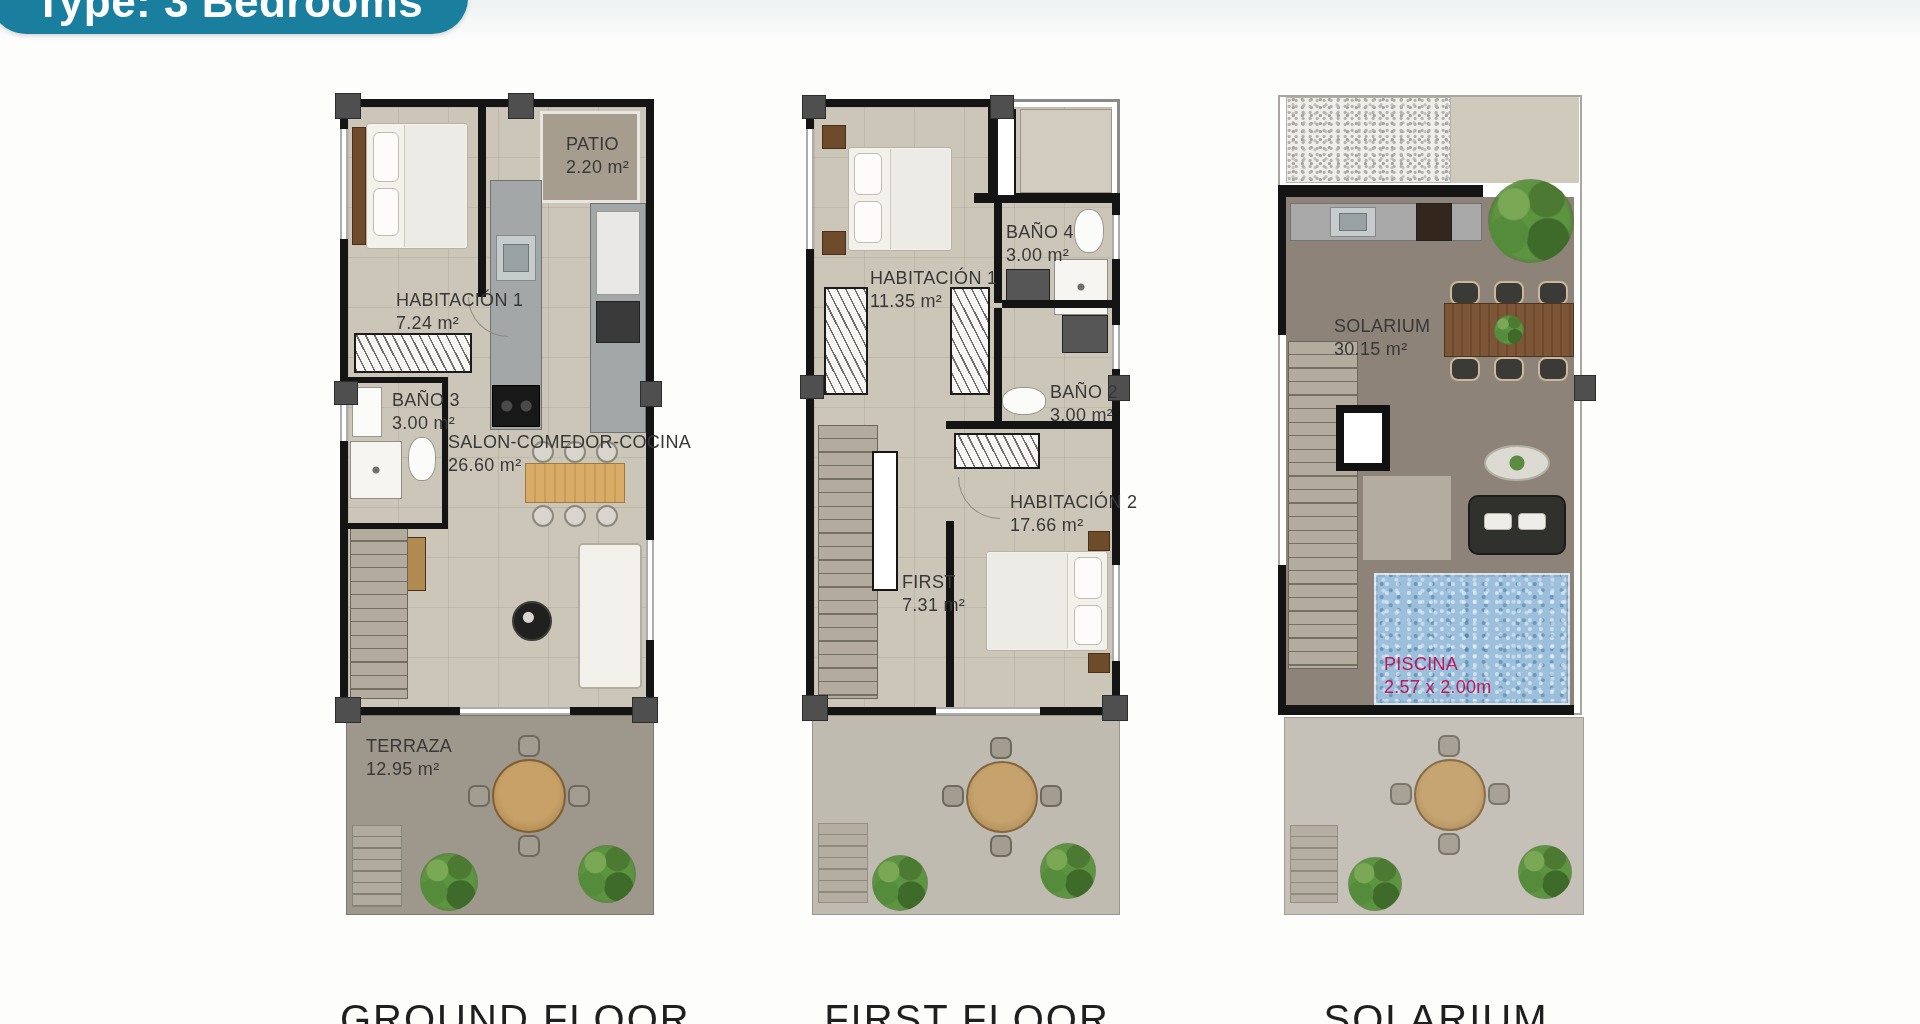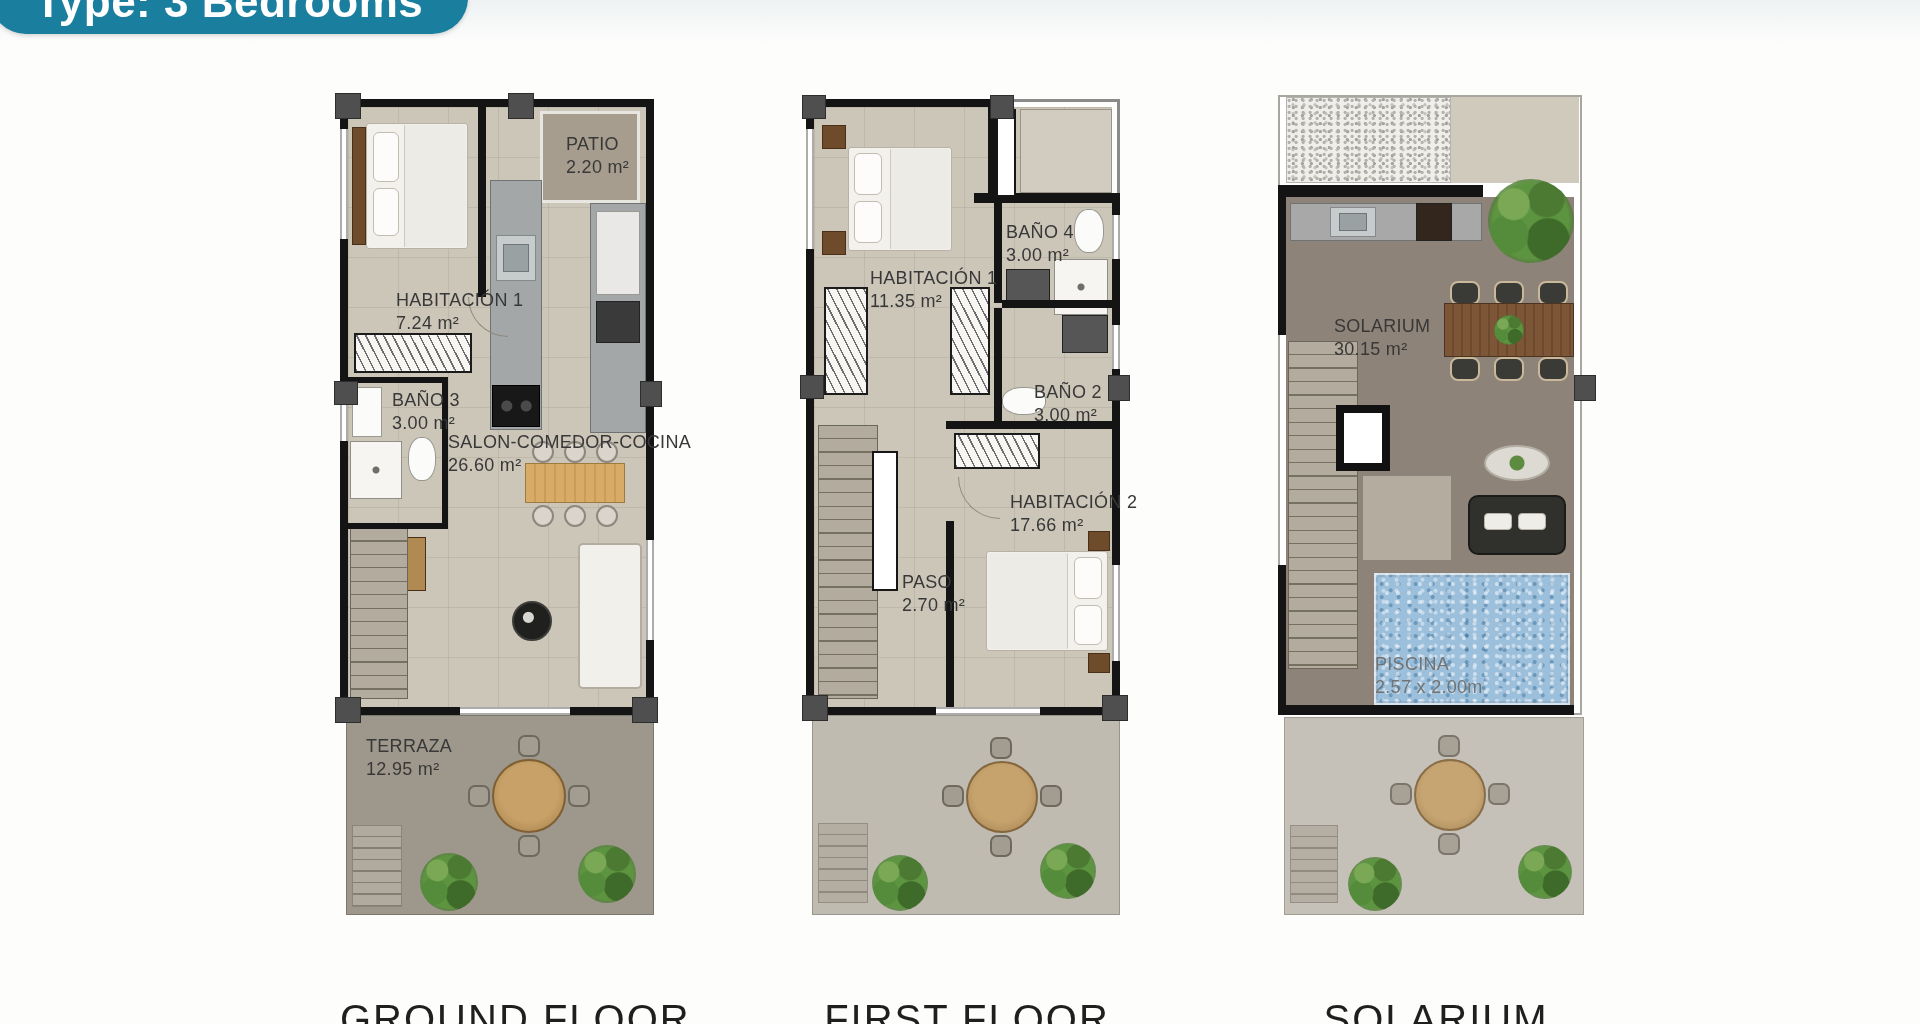--- a/index.html
+++ b/index.html
@@ -259,31 +259,31 @@
   <div class="plant" style="left:234px;top:758px;width:56px;height:56px"></div>
 
   <div class="room-label" style="left:64px;top:182px">
     <span>HABITACIÓN 1</span>
     <span>11.35 m²</span>
   </div>
   <div class="room-label" style="left:200px;top:136px">
     <span>BAÑO 4</span>
     <span>3.00 m²</span>
   </div>
-  <div class="room-label" style="left:228px;top:296px">
+  <div class="room-label" style="left:244px;top:296px">
     <span>BAÑO 2</span>
     <span>3.00 m²</span>
   </div>
   <div class="room-label" style="left:204px;top:406px">
     <span>HABITACIÓN 2</span>
     <span>17.66 m²</span>
   </div>
   <div class="room-label" style="left:96px;top:486px">
-    <span>PASO</span>
-    <span>2.70 m²</span>
+    <span>FIRST</span>
+    <span>7.31 m²</span>
   </div>
 </section>
 
 <section class="plan" style="left:1278px;width:316px;height:838px">
   <div class="abs" style="left:0;top:10px;width:304px;height:620px;border:2px solid #a9a69f;background:#fff;z-index:1"></div>
 
   <div class="gravel" style="left:8px;top:12px;width:165px;height:86px"></div>
   <div class="abs crossbox tiles" style="left:173px;top:12px;width:128px;height:86px;background:#d0cabd;z-index:2"></div>
 
   <div class="abs tiles" style="left:8px;top:112px;width:288px;height:510px;background:#8d8379;z-index:2"></div>
@@ -330,21 +330,21 @@
   <div class="tchair" style="left:112px;top:698px;opacity:.85"></div>
   <div class="tchair" style="left:210px;top:698px;opacity:.85"></div>
   <div class="stairs-sm" style="left:12px;top:740px;width:48px;height:78px;opacity:.8"></div>
   <div class="plant" style="left:70px;top:772px;width:54px;height:54px"></div>
   <div class="plant" style="left:240px;top:760px;width:54px;height:54px"></div>
 
   <div class="room-label" style="left:56px;top:230px">
     <span>SOLARIUM</span>
     <span>30.15 m²</span>
   </div>
-  <div class="room-label" style="left:97px;top:568px;color:#737373">
+  <div class="room-label" style="left:106px;top:568px;color:#be185d">
     <span>PISCINA</span>
     <span>2.57 x 2.00m</span>
   </div>
 </section>
 
 <div class="caption" style="left:340px;width:322px">GROUND FLOOR</div>
 <div class="caption" style="left:806px;width:322px">FIRST FLOOR</div>
 <div class="caption" style="left:1278px;width:316px">SOLARIUM</div>
 
 </body></html>

